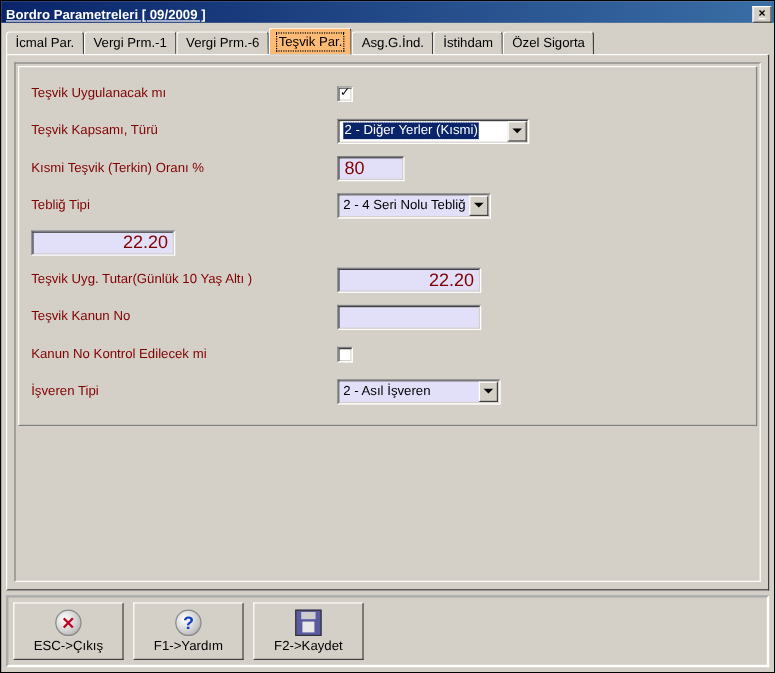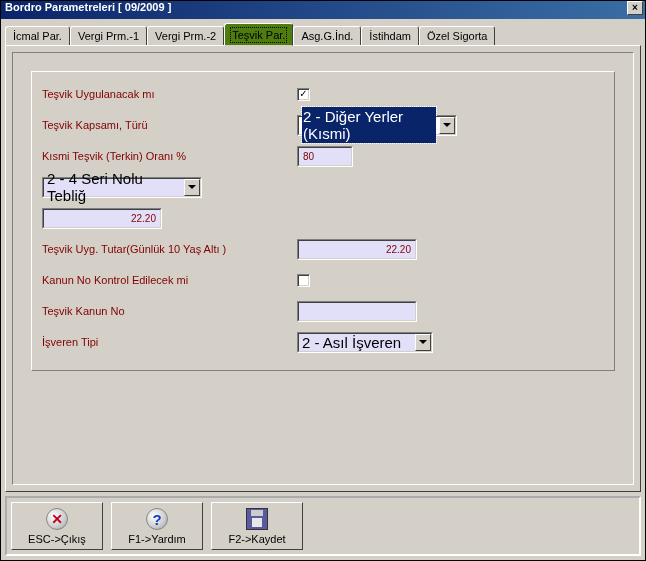--- a/index.html
+++ b/index.html
@@ -19,23 +19,24 @@
     background: #d4d0c8;
     display: flex;
     flex-direction: column;
   }
   .titlebar {
     background: linear-gradient(to right, #0a246a, #3a6ea5);
     color: #fff;
     font-weight: bold;
     height: 18px;
     display: flex;
-    align-items: flex-start;
+    align-items: flex-end;
     padding: 0 2px 0 4px;
     font-size: 11px;
+    text-decoration: underline;
   }
   .titlebar .title { flex: 1; }
   .titlebar .close-btn {
     width: 16px; height: 14px;
     background: #d4d0c8;
     border: 1px solid #fff;
     border-right-color: #404040;
     border-bottom-color: #404040;
     display: flex; align-items: center; justify-content: center;
     font-family: Arial;
@@ -57,21 +58,21 @@
     margin-right: 0px;
     border-top-left-radius: 3px;
     border-top-right-radius: 3px;
     border-top-color: #fff;
     border-left-color: #fff;
     border-right-color: #404040;
     position: relative;
     cursor: default;
   }
   .tab.active {
-    background: #4d7c0f;
+    background: #fdba74;
     padding-top: 5px;
     padding-bottom: 4px;
     margin-bottom: -1px;
     z-index: 2;
     border-bottom: 1px solid #d4d0c8;
   }
   .tab.active .tab-label {
     outline: 1px dotted #000;
     outline-offset: 1px;
   }
@@ -86,21 +87,21 @@
     background: #d4d0c8;
     position: relative;
     padding: 6px;
   }
   .inner-frame {
     border: 1px solid #808080;
     border-top-color:#808080;
     border-left-color:#808080;
     border-bottom-color:#fff;
     border-right-color:#fff;
-    padding: 18px;
+    padding: 2px;
     height: 100%;
   }
   .inner-frame2 {
     border: 1px solid #fff;
     border-top-color:#fff;
     border-left-color:#fff;
     border-bottom-color:#808080;
     border-right-color:#808080;
     height: 300px;
     padding: 12px 10px;
@@ -145,21 +146,21 @@
     border: 1px solid #404040;
     border-top-color:#404040;
     border-left-color:#404040;
     border-right-color:#d4d0c8;
     border-bottom-color:#d4d0c8;
     display: flex;
   }
   .dropdown-text {
     flex: 1;
     padding: 1px 3px;
-    font-size: 15px;
+    font-size: 11px;
     display: flex;
     align-items: center;
   }
   .dropdown.selected .dropdown-text span {
     background: #0a246a;
     color: #fff;
     padding: 1px 1px;
     outline: 1px dotted #fff;
   }
   .dropdown.lav .dropdown-text { background: #e2e0f8; }
@@ -191,21 +192,21 @@
   .textfield-inner{
     flex:1;
     border: 1px solid #404040;
     border-top-color:#404040;
     border-left-color:#404040;
     border-right-color:#d4d0c8;
     border-bottom-color:#d4d0c8;
     display:flex;align-items:center;
     padding:0 4px;
     color:#800000;
-    font-size:10px;
+    font-size:15px;
   }
   .textfield.center .textfield-inner{justify-content:flex-end;}
   .button-bar {
     height: 60px;
     margin: 0 4px 4px 4px;
     border: 2px inset #fff;
     background: #d4d0c8;
     display: flex;
     gap: 8px;
     padding: 4px;
@@ -257,21 +258,21 @@
   <div class="titlebar">
     <span class="title">Bordro Parametreleri [ 09/2009  ]</span>
     <div class="close-btn">
       <span>×</span>
     </div>
   </div>
 
   <div class="tabs-row">
     <div class="tab"><span class="tab-label">İcmal Par.</span></div>
     <div class="tab"><span class="tab-label">Vergi Prm.-1</span></div>
-    <div class="tab"><span class="tab-label">Vergi Prm.-2</span></div>
+    <div class="tab"><span class="tab-label">Vergi Prm.-6</span></div>
     <div class="tab active"><span class="tab-label">Teşvik Par.</span></div>
     <div class="tab"><span class="tab-label">Asg.G.İnd.</span></div>
     <div class="tab"><span class="tab-label">İstihdam</span></div>
     <div class="tab"><span class="tab-label">Özel Sigorta</span></div>
   </div>
 
   <div class="content-frame">
     <div class="inner-frame">
       <div class="inner-frame2">
 
@@ -295,21 +296,22 @@
         <div class="form-row">
           <span class="form-label">Kısmi Teşvik (Terkin) Oranı %</span>
           <div class="textfield" style="width:56px">
             <div class="textfield-inner">
                 <span>80</span>
               </div>
           </div>
         </div>
 
         <div class="form-row">
-          <div class="dropdown lav" style="width:160px">
+          <span class="form-label">Tebliğ Tipi</span>
+          <div class="dropdown lav" style="width:128px">
             <div class="dropdown-inner">
               <div class="dropdown-text">
                   <span>2 - 4 Seri Nolu Tebliğ</span>
                 </div>
               <div class="dropdown-btn"></div>
             </div>
           </div>
         </div>
 
         <div class="form-row">
@@ -323,31 +325,31 @@
         <div class="form-row">
           <span class="form-label">Teşvik Uyg. Tutar(Günlük 10 Yaş Altı )</span>
           <div class="textfield center" style="width:120px">
             <div class="textfield-inner">
                 <span>22.20</span>
               </div>
           </div>
         </div>
 
         <div class="form-row">
-          <span class="form-label">Kanun No Kontrol Edilecek mi</span>
-          <span class="checkbox"></span>
-        </div>
-
-        <div class="form-row">
           <span class="form-label">Teşvik Kanun No</span>
           <div class="textfield" style="width:120px">
             <div class="textfield-inner">
                 <span></span>
               </div>
           </div>
+        </div>
+
+        <div class="form-row">
+          <span class="form-label">Kanun No Kontrol Edilecek mi</span>
+          <span class="checkbox"></span>
         </div>
 
         <div class="form-row">
           <span class="form-label">İşveren Tipi</span>
           <div class="dropdown lav" style="width:136px">
             <div class="dropdown-inner">
               <div class="dropdown-text">
                   <span>2 - Asıl İşveren</span>
                 </div>
               <div class="dropdown-btn"></div>

